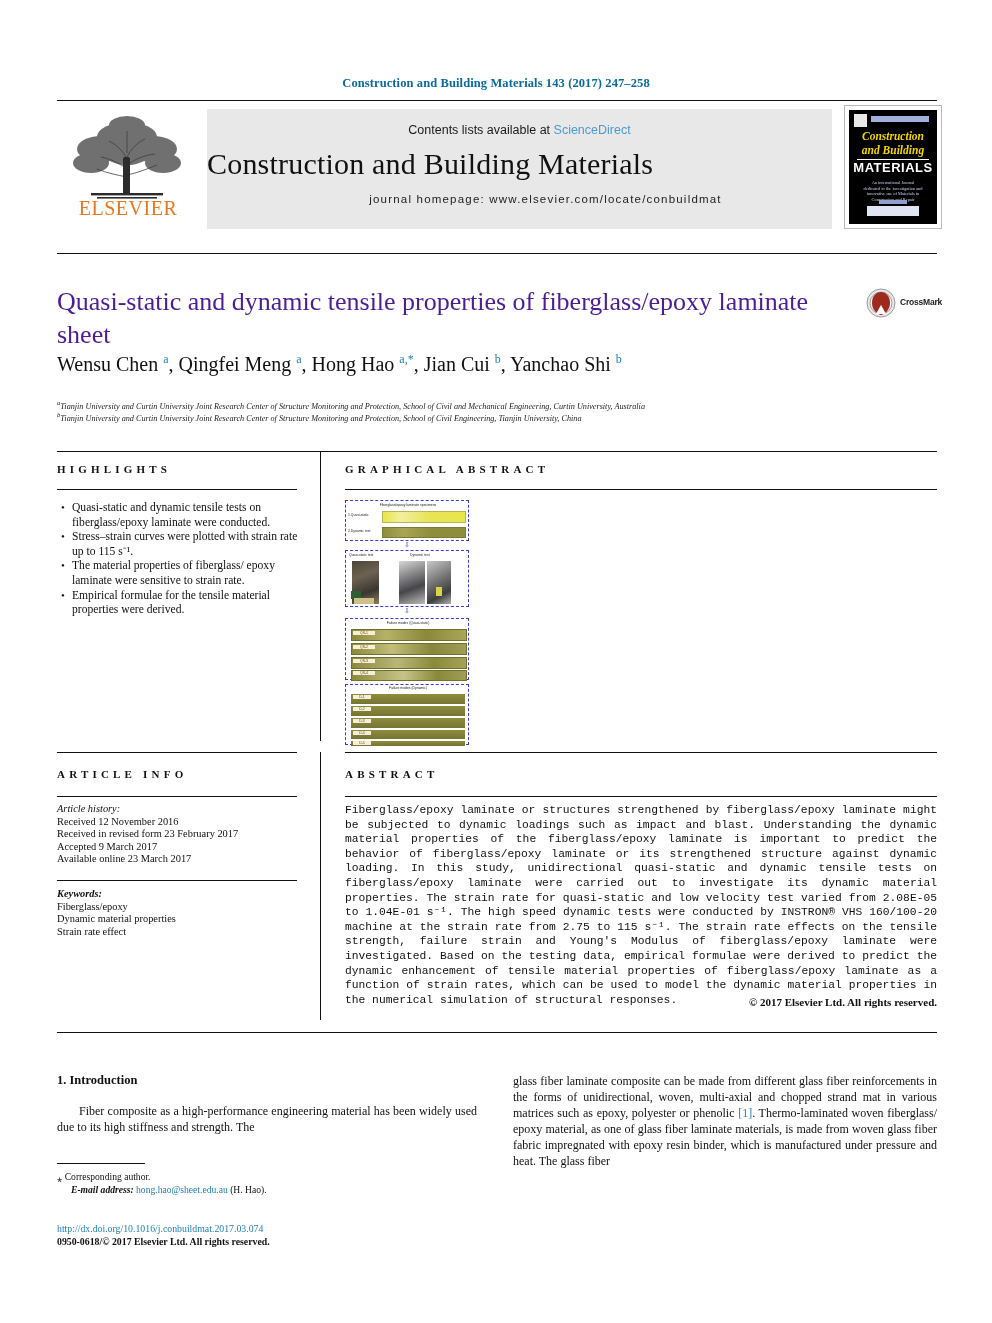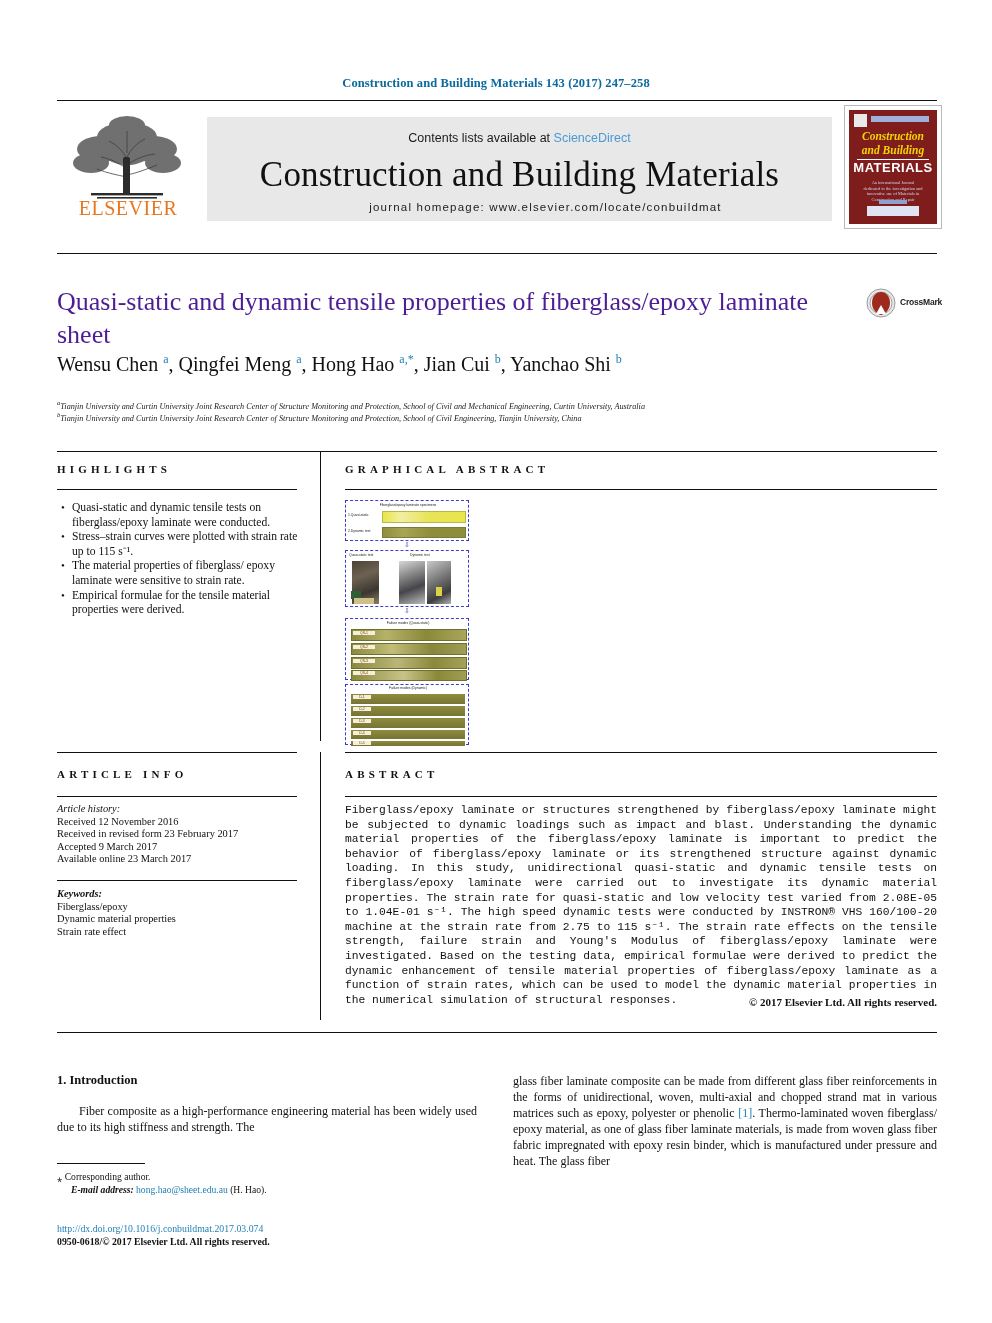--- a/index.html
+++ b/index.html
@@ -30,47 +30,46 @@
   }
   .elsevier-logo{
     position:absolute;left:0px;top:6px;width:140px;height:122px;
   }
   .elsevier-word{
     position:absolute;left:6px;top:96px;width:130px;text-align:center;
     font-family:"Liberation Serif",serif;font-size:20px;letter-spacing:.5px;
     color:#E87722;font-weight:normal;
   }
   .grey-band{
-    position:absolute;left:150px;top:8px;width:625px;height:104px;
+    position:absolute;left:150px;top:8px;width:625px;height:120px;
     background:#e8e8e8;
-    margin-top:8px;
   }
   .contents-line{
     position:absolute;top:14px;left:0;width:625px;text-align:center;
     font-size:12.5px;font-family:"Liberation Sans",sans-serif;color:#1a1a1a;
   }
   .contents-line .sd{color:#4a9ad4;}
   .journal-title{
-    position:absolute;top:38px;left:0;width:625px;text-align:center;
-    font-size:35px;font-family:"Liberation Serif",serif;color:#111;
+    position:absolute;top:38px;left:0;width:625px;text-align:left;
+    font-size:30px;font-family:"Liberation Serif",serif;color:#111;
     letter-spacing:.2px;
   }
   .homepage{
     position:absolute;top:84px;left:0;width:625px;text-align:center;
     font-size:11.5px;font-family:"Liberation Sans",sans-serif;color:#222;
     letter-spacing:1.2px;
     padding-left:26px;
   }
   .cover{
     position:absolute;left:787px;top:4px;width:96px;height:122px;
     background:#ffffff;border:1px solid #b9b9b9;
   }
   .cover-inner{
     position:absolute;left:4px;top:4px;right:4px;bottom:4px;
-    background:#7f1d1d;
+    background:#000000;
     padding-left:28px;
   }
   .cover-band{position:absolute;left:22px;top:6px;width:58px;height:6px;background:#9fb0dd;}
   .cover-sq{position:absolute;left:5px;top:4px;width:13px;height:13px;background:#e9e9e9;}
   .cover-t1{position:absolute;left:0;top:20px;width:100%;text-align:center;
     font-family:"Liberation Serif",serif;font-style:italic;font-weight:bold;
     font-size:11.5px;color:#f4d400;}
   .cover-t2{position:absolute;left:0;top:34px;width:100%;text-align:center;
     font-family:"Liberation Serif",serif;font-style:italic;font-weight:bold;
     font-size:11.5px;color:#f4d400;}

